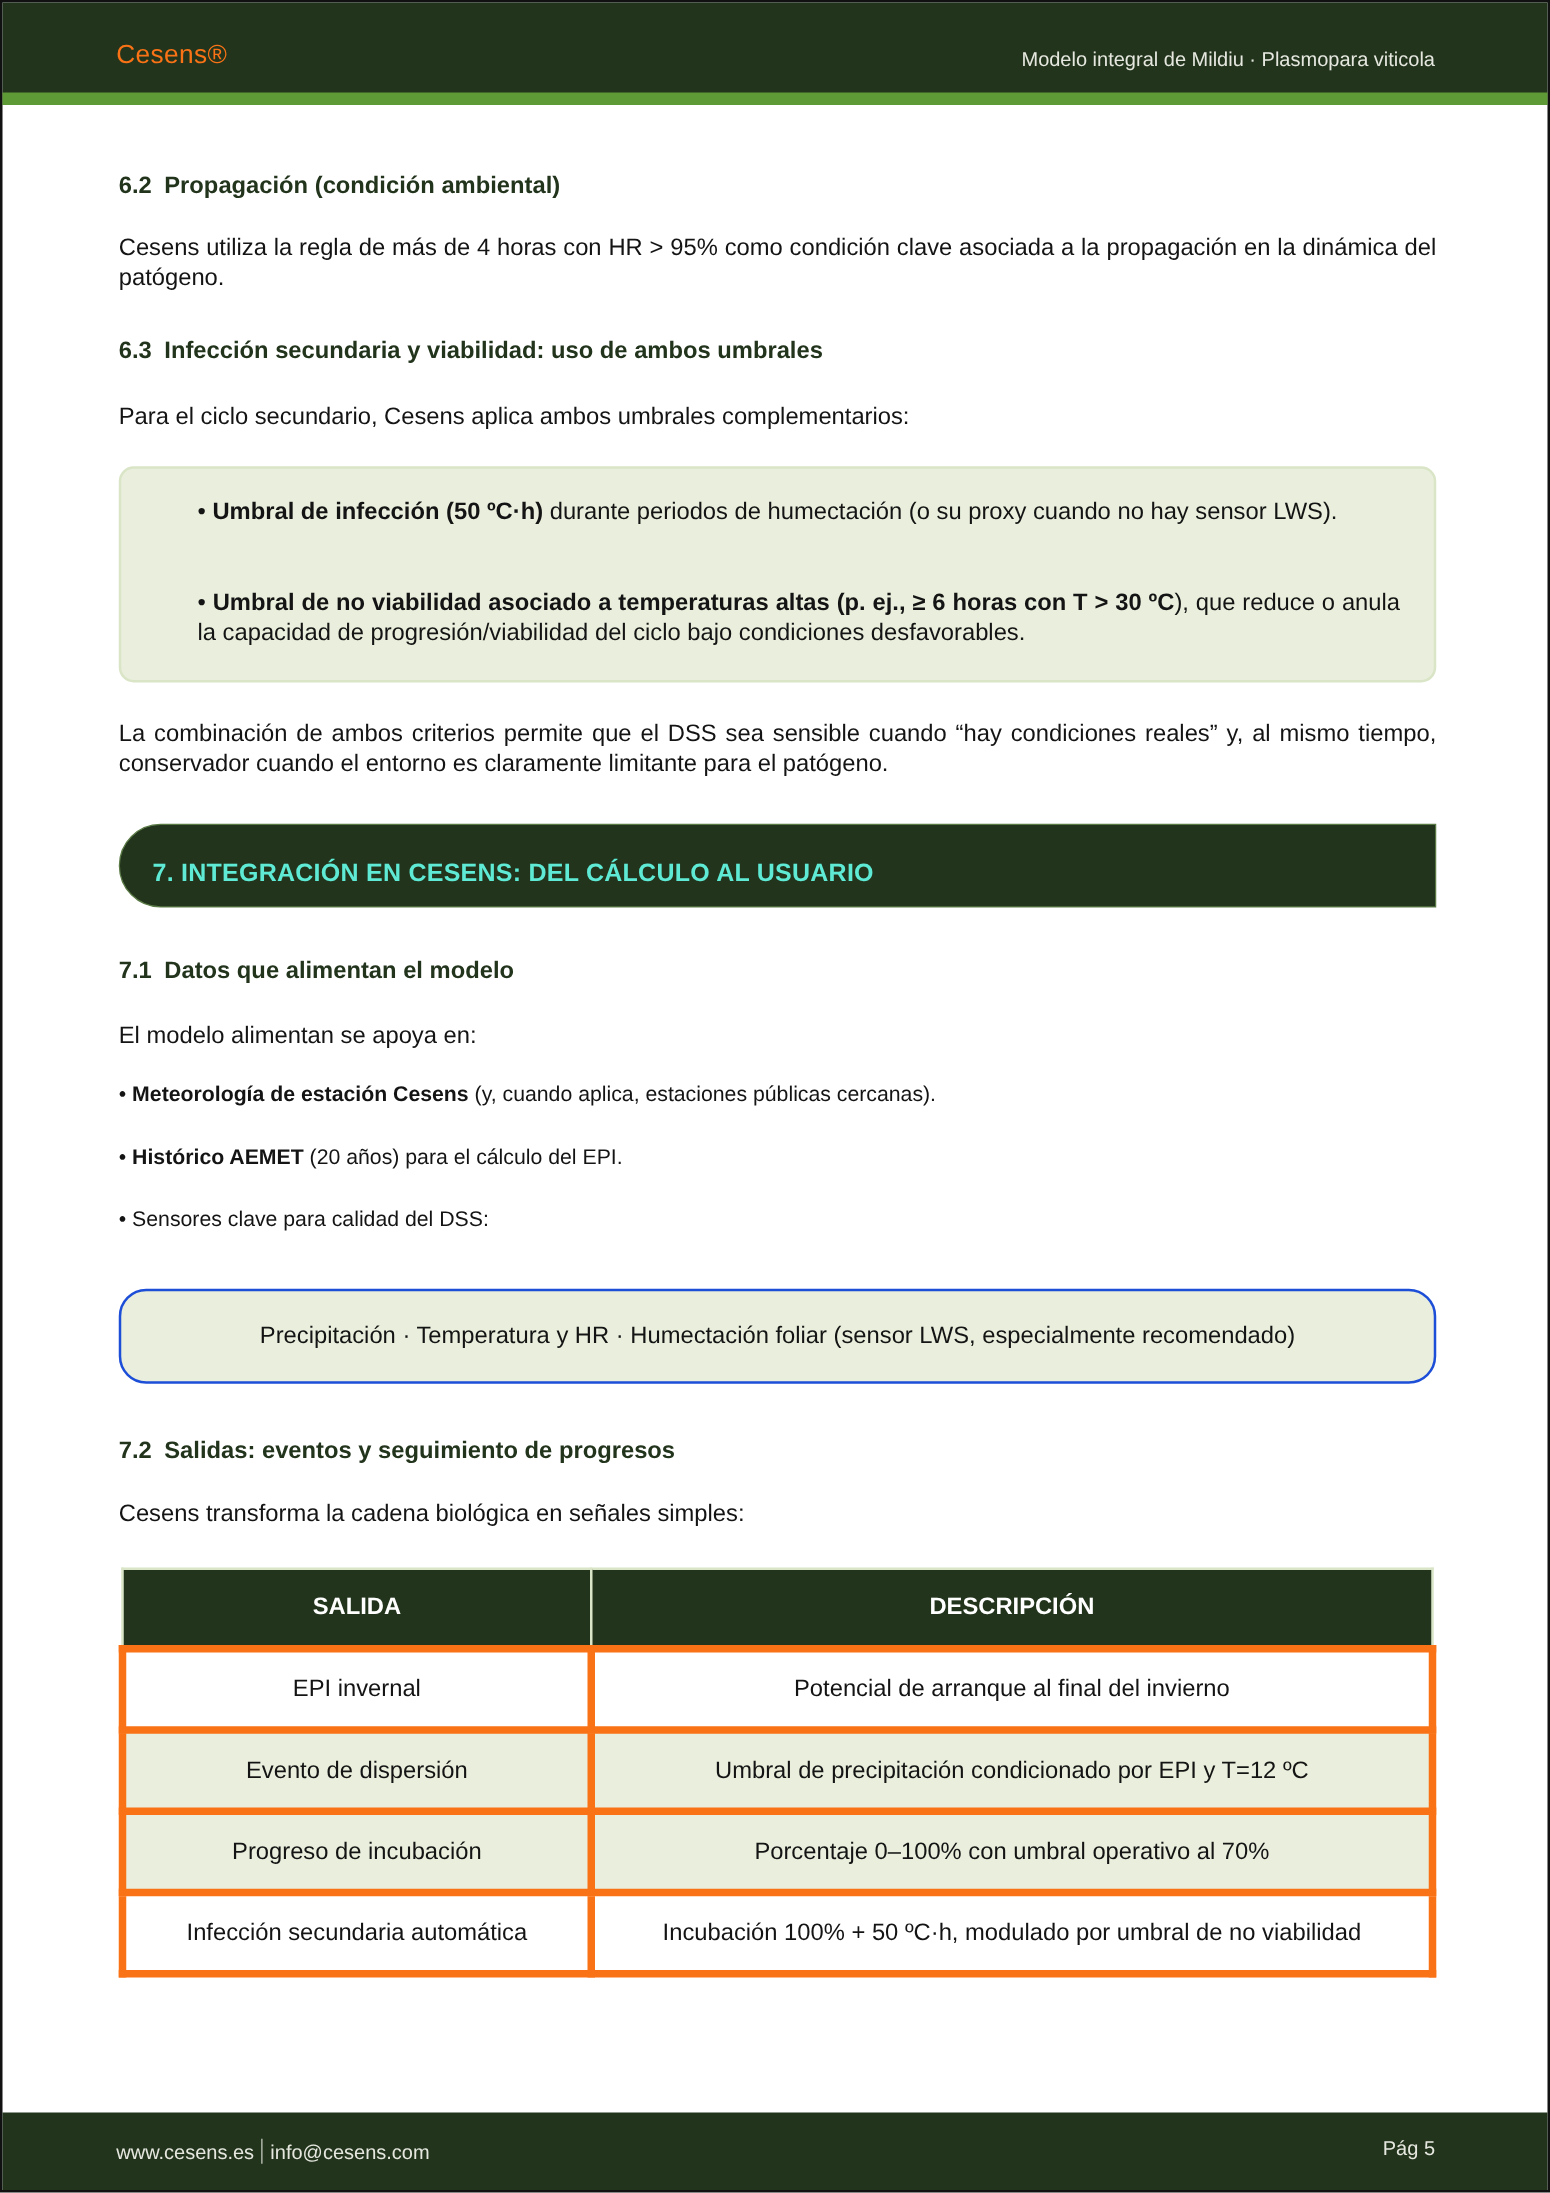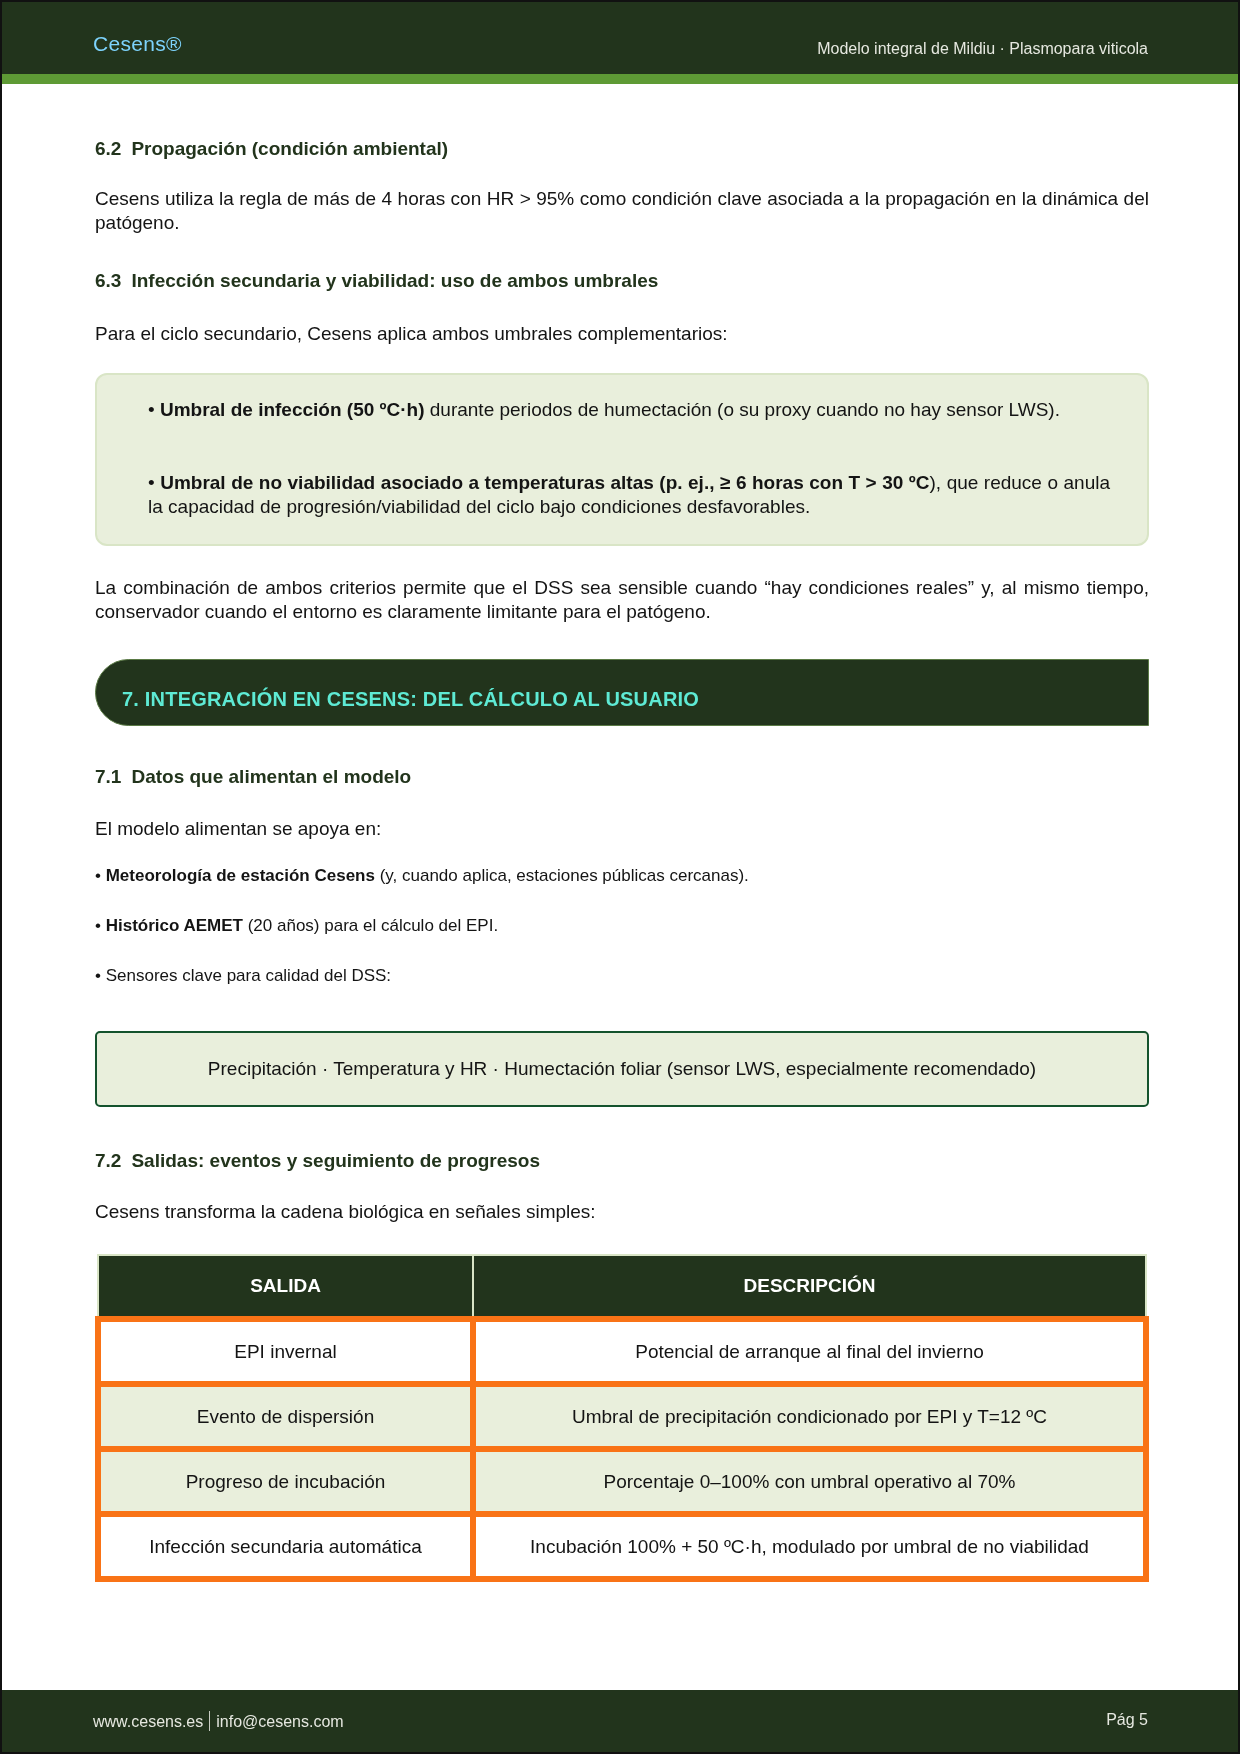--- a/index.html
+++ b/index.html
@@ -11,21 +11,21 @@
       overflow: hidden;
       border: 2px solid #111;
     }
     .header {
       position: absolute; left: 0; top: 0; width: 100%; height: 82px;
       background: #22341c;
       border-bottom: 10px solid #5e9a35;
     }
     .header .brand {
       position: absolute; left: 91px; top: 30px;
-      color: #7dd3fc; font-size: 21px; letter-spacing: 0.3px;
+      color: #f97316; font-size: 21px; letter-spacing: 0.3px;
     }
     .header .doc-title {
       position: absolute; right: 90px; top: 38px;
       color: #e6e8e0; font-size: 16px;
     }
     .content { position: absolute; left: 93px; top: 0; width: 1054px; }
     .h3 {
       position: absolute; left: 0;
       color: #22341c; font-weight: bold; font-size: 19px;
     }
@@ -34,38 +34,38 @@
       position: absolute; left: 0; width: 1054px;
       font-size: 19px; line-height: 24px; color: #141414;
       text-align: justify;
     }
     .p b { font-weight: normal; }
     .callout {
       position: absolute; left: 0; width: 1054px;
       background: #e9efdc; border: 2px solid #d9e5c6; border-radius: 12px;
     }
     .callout .item {
-      position: absolute; left: 51px; width: 962px;
+      position: absolute; left: 61px; width: 962px;
       font-size: 19px; line-height: 24px; text-align: justify; color: #141414;
     }
     .section-bar {
       position: absolute; left: 0; top: 657px; width: 1054px; height: 67px;
       background: #22341c; border-radius: 34px 0 0 34px;
       border: 1px solid #5a7a45;
     }
     .section-bar span {
       position: absolute; left: 26px; top: 28px;
       color: #5eead4; font-weight: bold; font-size: 20px; letter-spacing: 0.2px;
     }
     .bullet {
       position: absolute; left: 0; font-size: 17px; color: #141414;
     }
     .sensors {
       position: absolute; left: 0; top: 1029px; width: 1054px; height: 76px;
-      background: #e9efdc; border: 2px solid #14532d; border-radius: 5px;
+      background: #e9efdc; border: 2px solid #1d4ed8; border-radius: 22px;
       display: flex; align-items: center; justify-content: center;
       font-size: 19px; color: #141414;
     }
     table.outputs {
       position: absolute; left: 0; top: 1252px; width: 1054px;
       border-collapse: collapse; font-size: 19px;
     }
     table.outputs th {
       background: #22341c; color: #ffffff; font-weight: bold;
       height: 64px; font-size: 19px; border: 2px solid #d9e5c6;

